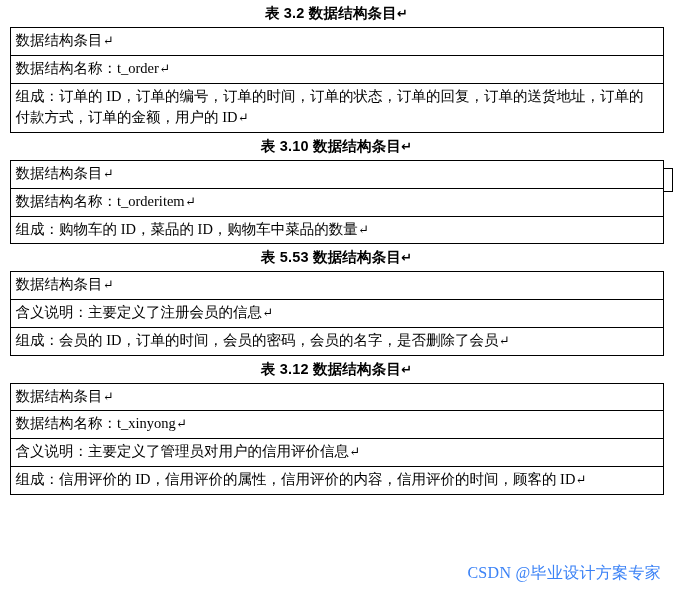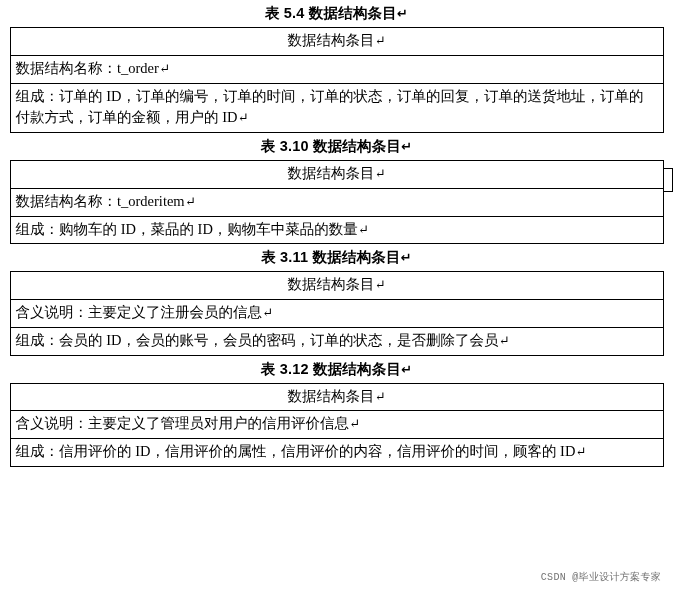--- a/index.html
+++ b/index.html
@@ -40,21 +40,20 @@
   }
   table.ds td {
     border: 1px solid #000000;
     padding: 2px 5px 3px 5px;
     font-size: 14.5px;
     line-height: 1.5;
     vertical-align: top;
     font-family: "Liberation Serif", "DejaVu Serif", serif;
   }
   td.hdr {
-    text-align: center;
   }
   .mono-u {
     font-family: "Liberation Serif", "DejaVu Serif", serif;
     text-decoration-color: #c00000;
     text-decoration-style: solid;
     text-underline-offset: 2px;
   }
   .pilcrow {
     font-size: 13px;
     color: #000000;
@@ -66,34 +65,34 @@
     width: 8px;
     height: 22px;
     border-top: 1px solid #000000;
     border-right: 1px solid #000000;
     border-bottom: 1px solid #000000;
   }
   .watermark {
     position: absolute;
     right: 12px;
     bottom: 6px;
-    font-family: Liberation Mono, monospace;
-    font-size: 10px;
-    color: #737373;
+    font-family: Liberation Serif, serif;
+    font-size: 16px;
+    color: #3b82f6;
     letter-spacing: 0.3px;
   }
   .blk { margin-bottom: 0px; }
 </style>
 </head>
 <body>
 
 <div class="page">
 
   <div class="blk">
-    <p class="caption"><span>表 5.4 数据结构条目</span><span class="pilcrow">↵</span></p>
+    <p class="caption"><span>表 3.2 数据结构条目</span><span class="pilcrow">↵</span></p>
     <table class="ds">
       <tbody>
           <tr>
         <td class="hdr"><span>数据结构条目</span><span class="pilcrow">↵</span></td>
       </tr>
       <tr>
         <td><span>数据结构名称：</span><span class="mono-u">t_order</span><span class="pilcrow">↵</span></td>
       </tr>
       <tr>
         <td><span>组成：订单的 ID，订单的编号，订单的时间，订单的状态，订单的回复，订单的送货地址，订单的付款方式，订单的金额，用户的 ID</span><span class="pilcrow">↵</span></td>
@@ -113,42 +112,45 @@
         <td><span>数据结构名称：</span><span class="mono-u">t_orderitem</span><span class="pilcrow">↵</span></td>
       </tr>
       <tr>
         <td><span>组成：购物车的 ID，菜品的 ID，购物车中菜品的数量</span><span class="pilcrow">↵</span></td>
       </tr>
     </tbody>
       </table>
   </div>
 
   <div class="blk">
-    <p class="caption"><span>表 3.11 数据结构条目</span><span class="pilcrow">↵</span></p>
+    <p class="caption"><span>表 5.53 数据结构条目</span><span class="pilcrow">↵</span></p>
     <table class="ds">
       <tbody>
           <tr>
         <td class="hdr"><span>数据结构条目</span><span class="pilcrow">↵</span></td>
       </tr>
       <tr>
         <td><span>含义说明：主要定义了注册会员的信息</span><span class="pilcrow">↵</span></td>
       </tr>
       <tr>
-        <td><span>组成：会员的 ID，会员的账号，会员的密码，订单的状态，是否删除了会员</span><span class="pilcrow">↵</span></td>
+        <td><span>组成：会员的 ID，订单的时间，会员的密码，会员的名字，是否删除了会员</span><span class="pilcrow">↵</span></td>
       </tr>
     </tbody>
       </table>
   </div>
 
   <div class="blk">
     <p class="caption"><span>表 3.12 数据结构条目</span><span class="pilcrow">↵</span></p>
     <table class="ds">
       <tbody>
           <tr>
         <td class="hdr"><span>数据结构条目</span><span class="pilcrow">↵</span></td>
+      </tr>
+      <tr>
+        <td><span>数据结构名称：</span><span class="mono-u">t_xinyong</span><span class="pilcrow">↵</span></td>
       </tr>
       <tr>
         <td><span>含义说明：主要定义了管理员对用户的信用评价信息</span><span class="pilcrow">↵</span></td>
       </tr>
       <tr>
         <td><span>组成：信用评价的 ID，信用评价的属性，信用评价的内容，信用评价的时间，顾客的 ID</span><span class="pilcrow">↵</span></td>
       </tr>
     </tbody>
       </table>
   </div>

